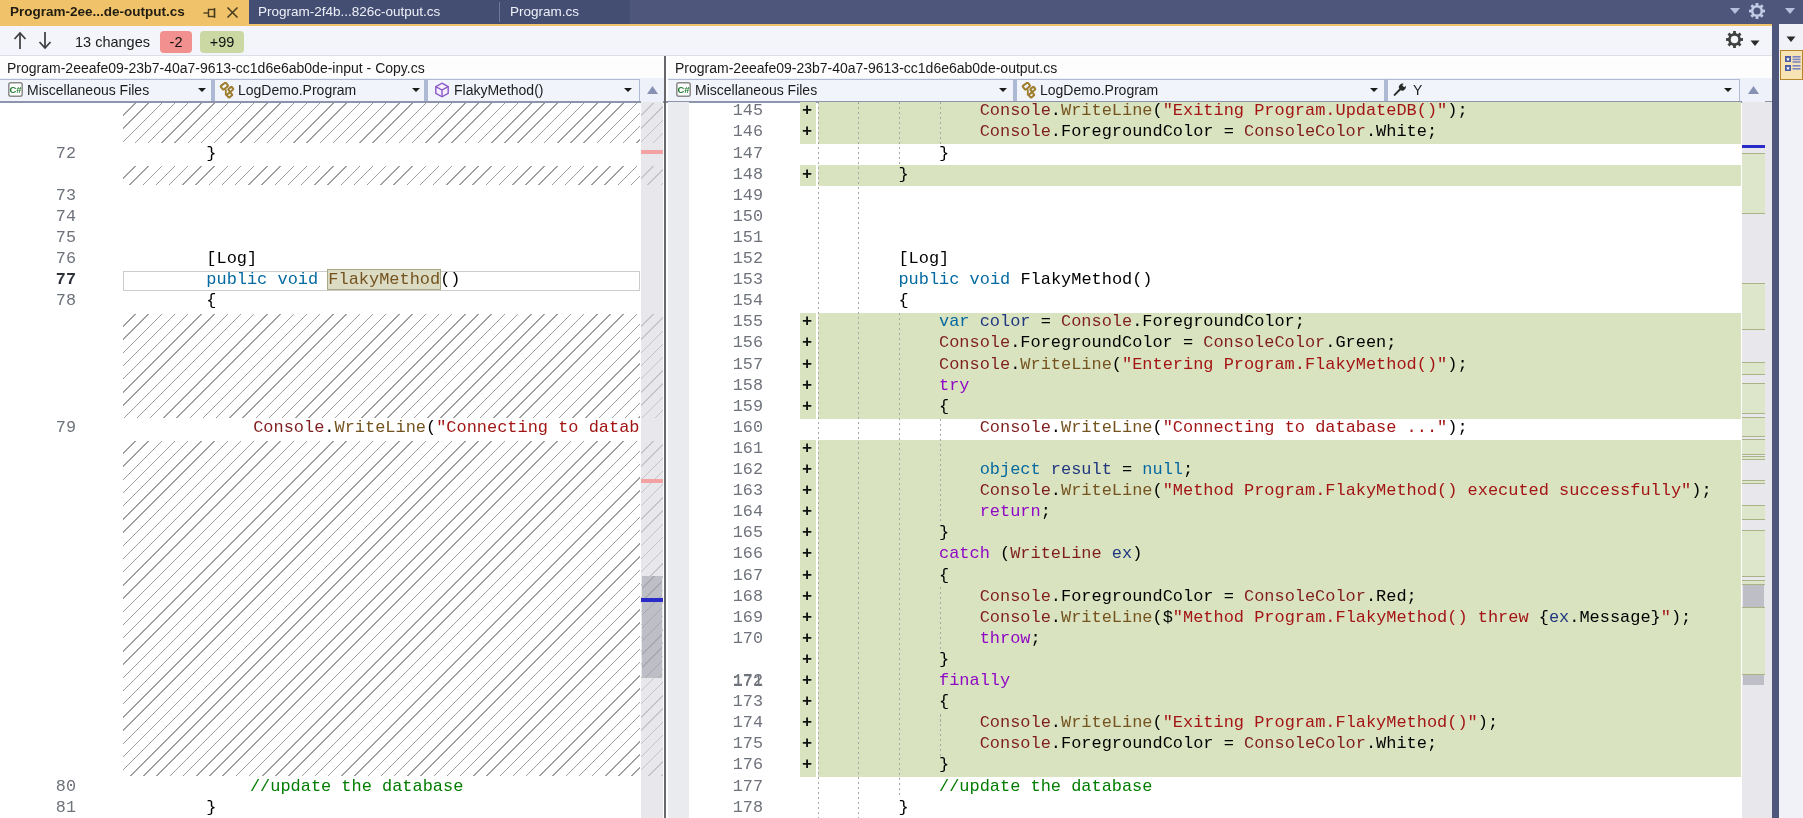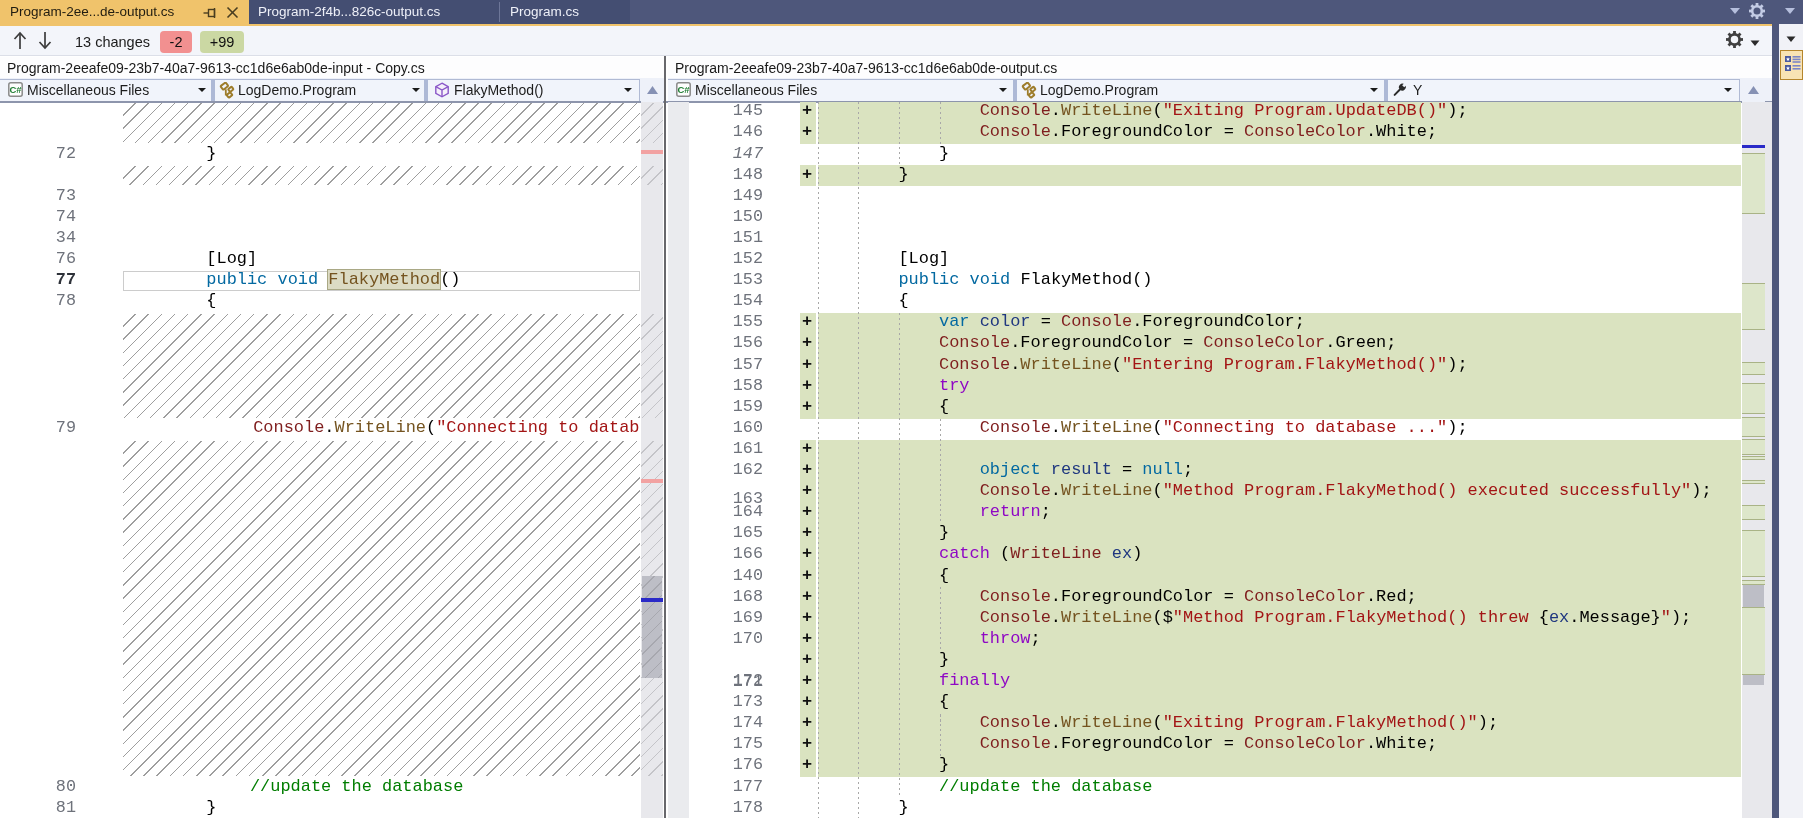--- a/index.html
+++ b/index.html
@@ -24,21 +24,21 @@
 .sb-track{position:absolute;background:#e8e8ec}
 .sb-green{position:absolute;left:0;right:0;background:#dde6ca;border-top:1px solid #a9b386;border-bottom:1px solid #a9b386}
 .tabtxt{font-size:13.5px;line-height:24px;color:#eef0f8;white-space:nowrap}
 </style></head>
 <body>
 <div class="abs" style="left:0;top:0;width:1772px;height:26px;background:#4e577b"></div>
 <div class="abs" style="left:0;top:23.5px;width:1772px;height:2.5px;background:#f0c36b"></div>
 <div class="abs" style="left:249px;top:0;width:381px;height:24px;background:#444e72"></div>
 <div class="abs" style="left:499px;top:2px;width:1px;height:20px;background:#6d7698"></div>
 <div class="abs" style="left:0;top:0;width:249px;height:25px;background:#f0c36b"></div>
-<div class="abs tabtxt" style="left:10px;top:0;color:#201c10;font-weight:normal">Program-2ee...de-output.cs</div>
+<div class="abs tabtxt" style="left:10px;top:0;color:#201c10;font-weight:bold">Program-2ee...de-output.cs</div>
 <svg class="abs" style="left:203px;top:6px" width="14" height="14" viewBox="0 0 14 14">
 <g stroke="#4a3d20" stroke-width="1.4" fill="none">
 <line x1="0.5" y1="7" x2="5" y2="7"></line>
 <rect x="5.5" y="3.5" width="6" height="7" fill="none"></rect>
 <line x1="11.5" y1="2" x2="11.5" y2="12"></line>
 </g>
   </svg>
 <svg class="abs" style="left:226px;top:6px" width="13" height="13" viewBox="0 0 13 13">
 <g stroke="#4a3d20" stroke-width="1.6">
       <line x1="1.5" y1="1.5" x2="11.5" y2="11.5"></line>
@@ -167,21 +167,21 @@
   </svg>
 <div class="abs" style="left:663.5px;top:56px;width:2.5px;height:762px;background:#68686c"></div>
 <div class="abs" style="left:0px;top:102px;width:640px;height:716px;overflow:hidden">
     <div class="hatch" style="left:123px;top:1.0px;width:517px;height:40.2px"></div>
 <div class="hatch" style="left:123px;top:64.3px;width:517px;height:19.1px"></div>
 <div class="hatch" style="left:123px;top:212.0px;width:517px;height:103.5px"></div>
 <div class="hatch" style="left:123px;top:338.6px;width:517px;height:335.6px"></div>
 <div class="num" style="left:30px;top:40.5px;width:46px;">72</div>
 <div class="num" style="left:30px;top:82.7px;width:46px;">73</div>
 <div class="num" style="left:30px;top:103.8px;width:46px;">74</div>
-<div class="num" style="left:30px;top:124.9px;width:46px;">34</div>
+<div class="num" style="left:30px;top:124.9px;width:46px;">75</div>
 <div class="num" style="left:30px;top:146.0px;width:46px;">76</div>
 <div class="num" style="left:30px;top:167.1px;width:46px;font-weight:bold;color:#2e3239;">77</div>
 <div class="num" style="left:30px;top:188.2px;width:46px;">78</div>
 <div class="num" style="left:30px;top:314.8px;width:46px;">79</div>
 <div class="num" style="left:30px;top:673.5px;width:46px;">80</div>
 <div class="num" style="left:30px;top:694.6px;width:46px;">81</div>
 <div class="row " style="left:206.3px;top:40.5px">}</div>
 <div class="row " style="left:206.3px;top:146.0px">[Log]</div>
 <div class="abs" style="left:123px;top:169.3px;width:517px;height:20px;border:1px solid #cccccc"></div>
 <div class="row " style="left:206.3px;top:167.1px"><span class="k">public</span> <span class="k">void</span> <span style="background:#dcdbc4;box-shadow:0 0 0 1px #a9a885" class="m">FlakyMethod</span>()</div>
@@ -203,41 +203,41 @@
 <div class="guide" style="left:149.5px;top:0.0px;height:717.4px"></div>
 <div class="guide" style="left:190.20000000000005px;top:0.0px;height:717.4px"></div>
 <div class="guide" style="left:230.89999999999998px;top:0.0px;height:63.3px"></div>
 <div class="guide" style="left:230.89999999999998px;top:211.0px;height:485.3px"></div>
 <div class="guide" style="left:271.5px;top:0.0px;height:42.2px"></div>
 <div class="guide" style="left:271.5px;top:316.5px;height:105.5px"></div>
 <div class="guide" style="left:271.5px;top:485.3px;height:63.3px"></div>
 <div class="guide" style="left:271.5px;top:611.9px;height:42.2px"></div>
 <div class="num" style="left:32px;top:-1.7px;width:63px;">145</div>
 <div class="num" style="left:32px;top:19.4px;width:63px;">146</div>
-<div class="num" style="left:32px;top:40.5px;width:63px;font-style:italic;">147</div>
+<div class="num" style="left:32px;top:40.5px;width:63px;">147</div>
 <div class="num" style="left:32px;top:61.6px;width:63px;">148</div>
 <div class="num" style="left:32px;top:82.7px;width:63px;">149</div>
 <div class="num" style="left:32px;top:103.8px;width:63px;">150</div>
 <div class="num" style="left:32px;top:124.9px;width:63px;">151</div>
 <div class="num" style="left:32px;top:146.0px;width:63px;">152</div>
 <div class="num" style="left:32px;top:167.1px;width:63px;">153</div>
 <div class="num" style="left:32px;top:188.2px;width:63px;">154</div>
 <div class="num" style="left:32px;top:209.3px;width:63px;">155</div>
 <div class="num" style="left:32px;top:230.4px;width:63px;">156</div>
 <div class="num" style="left:32px;top:251.5px;width:63px;">157</div>
 <div class="num" style="left:32px;top:272.6px;width:63px;">158</div>
 <div class="num" style="left:32px;top:293.7px;width:63px;">159</div>
 <div class="num" style="left:32px;top:314.8px;width:63px;">160</div>
 <div class="num" style="left:32px;top:335.9px;width:63px;">161</div>
 <div class="num" style="left:32px;top:357.0px;width:63px;">162</div>
-<div class="num" style="left:32px;top:378.1px;width:63px;margin-top:8px;">163</div>
+<div class="num" style="left:32px;top:378.1px;width:63px;">163</div>
 <div class="num" style="left:32px;top:399.2px;width:63px;">164</div>
 <div class="num" style="left:32px;top:420.3px;width:63px;">165</div>
 <div class="num" style="left:32px;top:441.4px;width:63px;">166</div>
-<div class="num" style="left:32px;top:462.5px;width:63px;">140</div>
+<div class="num" style="left:32px;top:462.5px;width:63px;">167</div>
 <div class="num" style="left:32px;top:483.6px;width:63px;">168</div>
 <div class="num" style="left:32px;top:504.7px;width:63px;">169</div>
 <div class="num" style="left:32px;top:525.8px;width:63px;">170</div>
 <div class="num" style="left:32px;top:546.9px;width:63px;margin-top:22px;">171</div>
 <div class="num" style="left:32px;top:568.0px;width:63px;">172</div>
 <div class="num" style="left:32px;top:589.1px;width:63px;">173</div>
 <div class="num" style="left:32px;top:610.2px;width:63px;">174</div>
 <div class="num" style="left:32px;top:631.3px;width:63px;">175</div>
 <div class="num" style="left:32px;top:652.4px;width:63px;">176</div>
 <div class="num" style="left:32px;top:673.5px;width:63px;">177</div>

